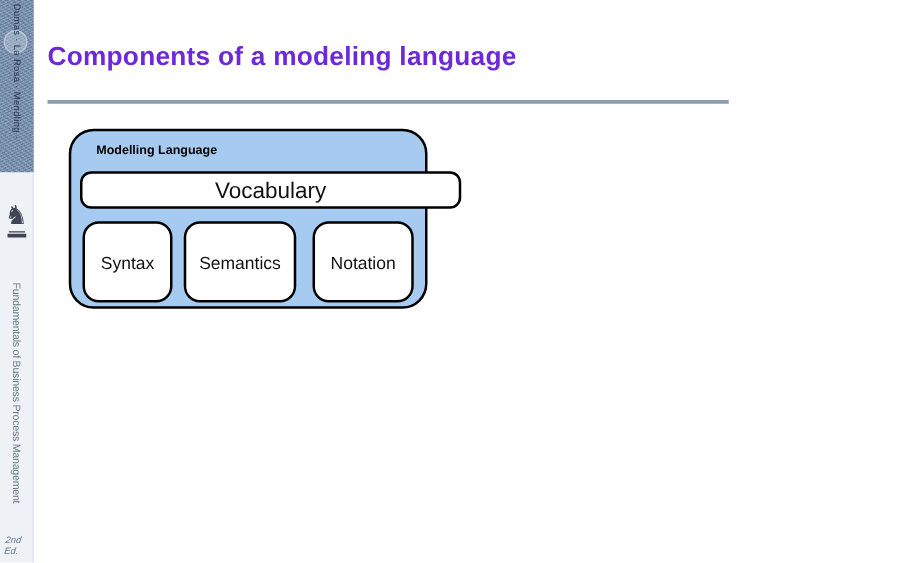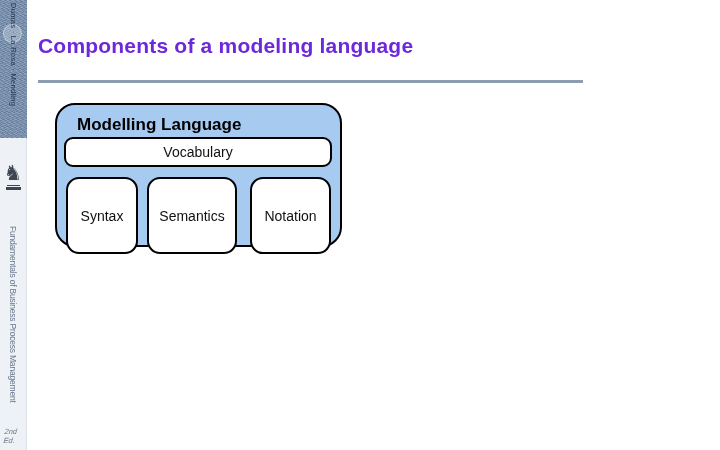--- a/index.html
+++ b/index.html
@@ -77,33 +77,33 @@
 
   
   .outer-box {
     position:absolute; left:28px; top:103px; width:287px; height:144px;
     background:#a6caf0;
     border:2px solid #000000;
     border-radius:20px;
   }
   .outer-label {
     position:absolute; left:20px; top:10px;
-    font-size:17px; font-weight:bold; color:#000000;
+    font-size:10px; font-weight:bold; color:#000000;
     white-space:nowrap;
   }
   .vocab-box {
-    position:absolute; left:7px; top:32px; width:268px; height:30px;
+    position:absolute; left:7px; top:32px; width:305px; height:30px;
     background:#ffffff;
     border:2px solid #000000;
     border-radius:9px;
     display:flex; align-items:center; justify-content:center;
-    font-size:14px; color:#111111;
+    font-size:18px; color:#111111;
   }
   .comp-box {
-    position:absolute; top:72px; height:77px;
+    position:absolute; top:72px; height:65px;
     background:#ffffff;
     border:2.5px solid #000000;
     border-radius:13px;
     display:flex; align-items:center; justify-content:center;
     font-size:14px; color:#111111;
   }
   .comp-syntax    { left:9px;   width:72px; }
   .comp-semantics { left:90px;  width:90px; }
   .comp-notation  { left:193px; width:81px; }
 </style>

